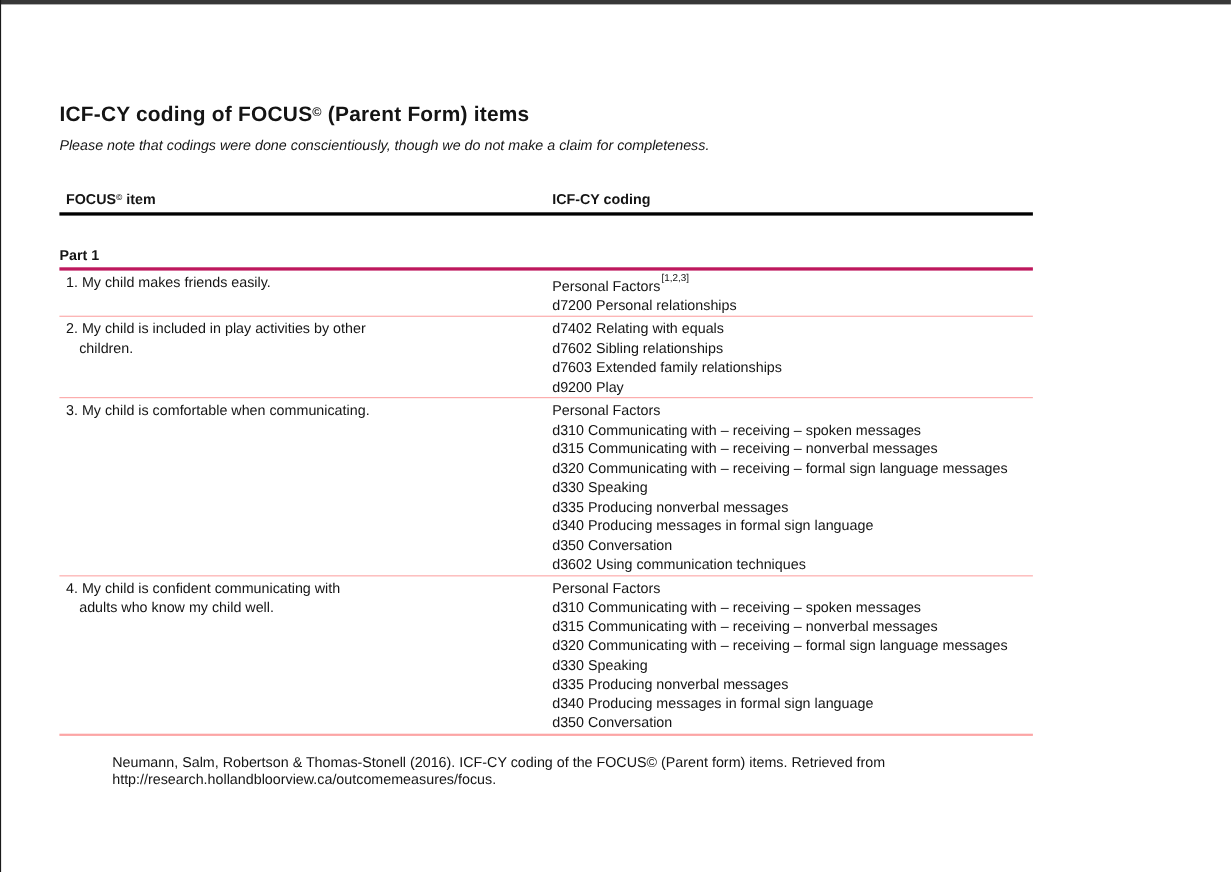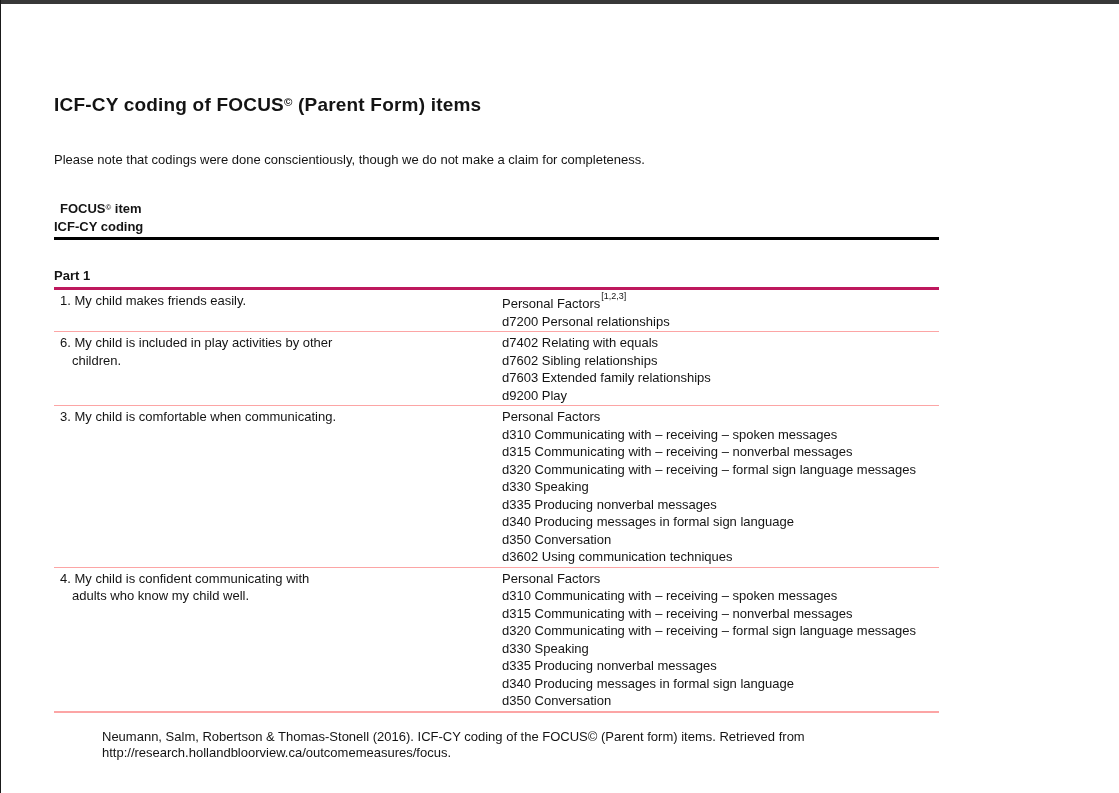--- a/index.html
+++ b/index.html
@@ -32,33 +32,33 @@
     font-weight: bold;
     line-height: 24px;
     letter-spacing: 0.2px;
   }
   h1.doc-title sup, .t-cell-left sup {
     font-size: 0.6em;
     position: relative; top: -0.45em;
     vertical-align: baseline;
   }
   p.note {
-    margin-top: 32px;
+    margin-top: 4px;
     font-size: 13px;
     line-height: 17px;
+    font-style: italic;
   }
   .table { margin-top: 33px; }
   .t-header {
     display: flex;
     font-weight: bold;
     font-size: 13px;
     line-height: 16px;
     padding-bottom: 2px;
     border-bottom: 3px solid #000;
-    flex-direction: column;
   }
   .t-section {
     margin-top: 28px;
     font-weight: bold;
     font-size: 13px;
     line-height: 16px;
     padding-bottom: 3px;
     border-bottom: 3px solid #be185d;
   }
   .t-row {
@@ -114,21 +114,21 @@
             <div class="item-line">1. My child makes friends easily.</div>
           </div>
     <div class="t-cell-right">
             <div class="coding-line">Personal Factors<sup>[1,2,3]</sup></div>
             <div class="coding-line">d7200 Personal relationships</div>
           </div>
   </div>
 
   <div class="t-row">
     <div class="t-cell-left">
-            <div class="item-line">6. My child is included in play activities by other</div>
+            <div class="item-line">2. My child is included in play activities by other</div>
             <div class="item-line cont">children.</div>
           </div>
     <div class="t-cell-right">
             <div class="coding-line">d7402 Relating with equals</div>
             <div class="coding-line">d7602 Sibling relationships</div>
             <div class="coding-line">d7603 Extended family relationships</div>
             <div class="coding-line">d9200 Play</div>
           </div>
   </div>
 

